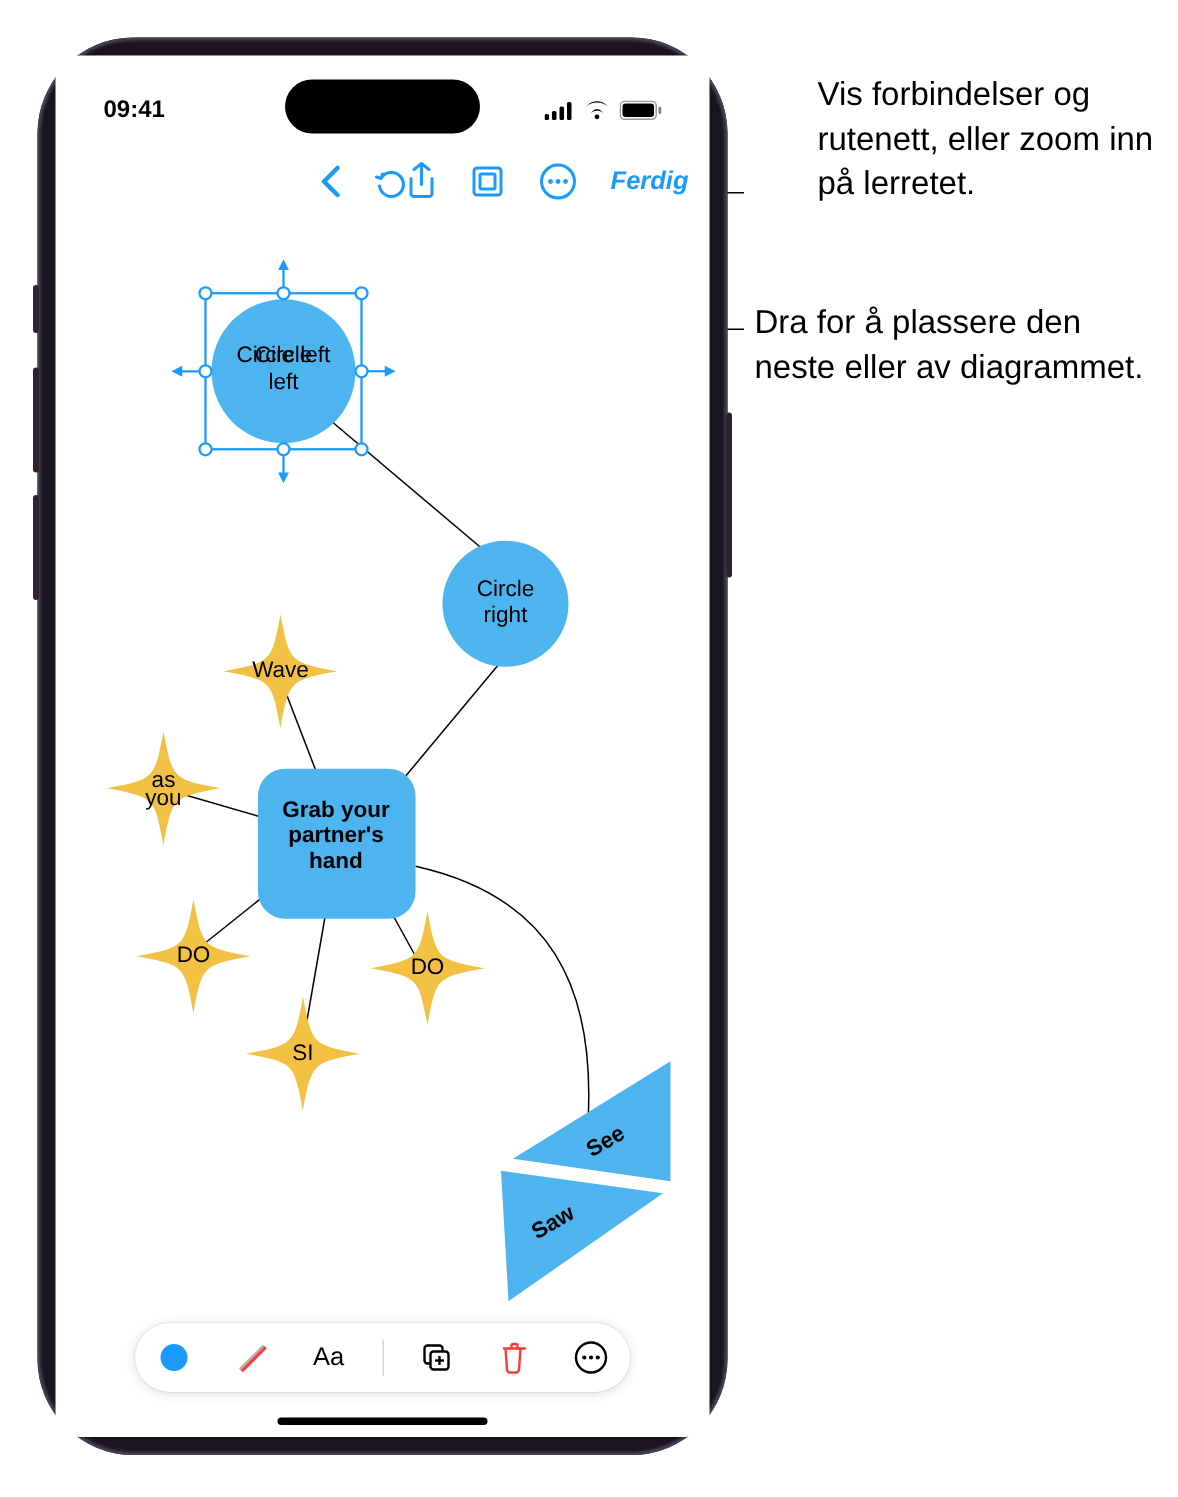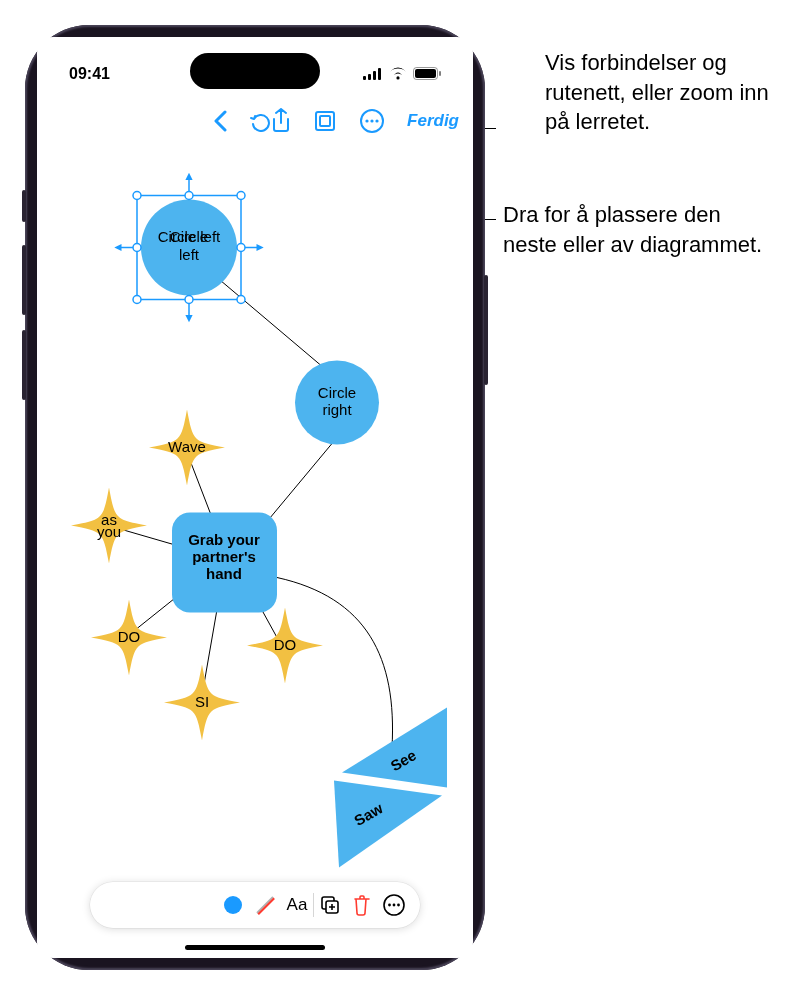--- a/index.html
+++ b/index.html
@@ -109,21 +109,21 @@
     bottom: 30px;
     left: 50%;
     transform: translateX(-50%);
     width: 330px;
     height: 46px;
     background: #fff;
     border-radius: 24px;
     box-shadow: 0 1px 8px rgba(0,0,0,.15), 0 0 0 0.5px rgba(0,0,0,.08);
     display: flex;
     align-items: center;
-    justify-content: flex-end;
+    justify-content: space-between;
     padding: 0 10px;
   }
   .bt-btn { display:flex; align-items:center; justify-content:center; width: 32px; }
   .bt-divider { width:1px; height:24px; background:#d6d6d6; }
   .text-aa { font-size: 17px; color:#000; font-weight:400; }
 
   .home-indicator {
     position: absolute;
     bottom: 8px; left: 50%;
     transform: translateX(-50%);

